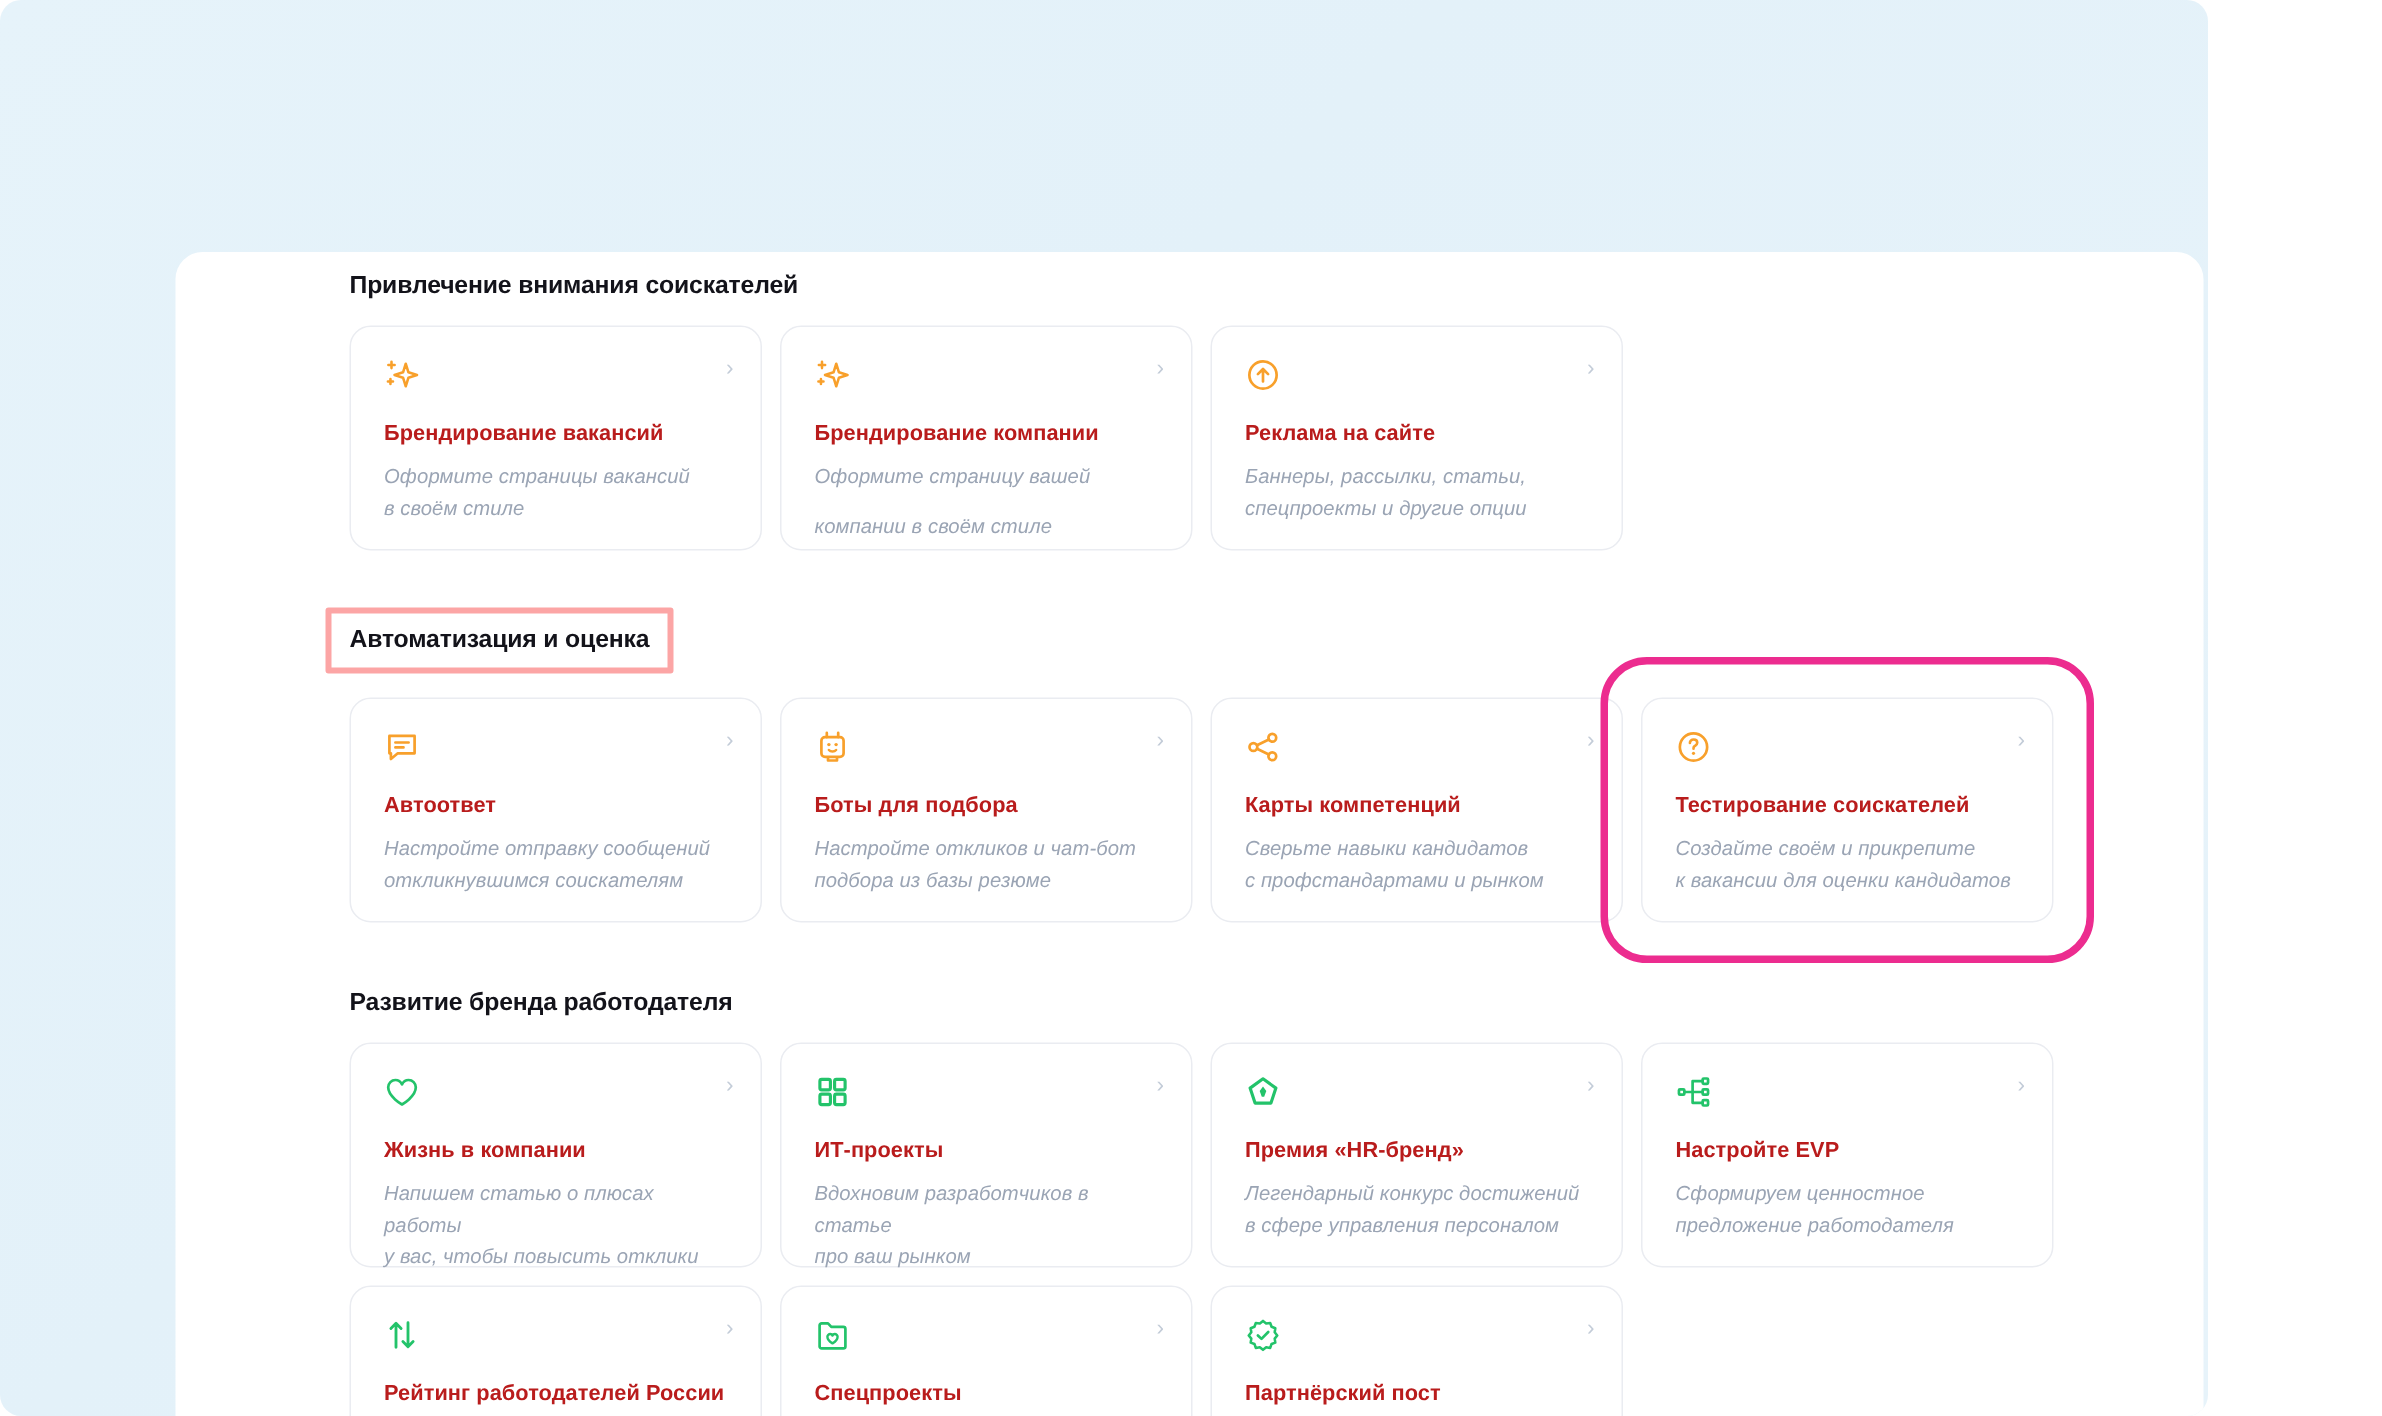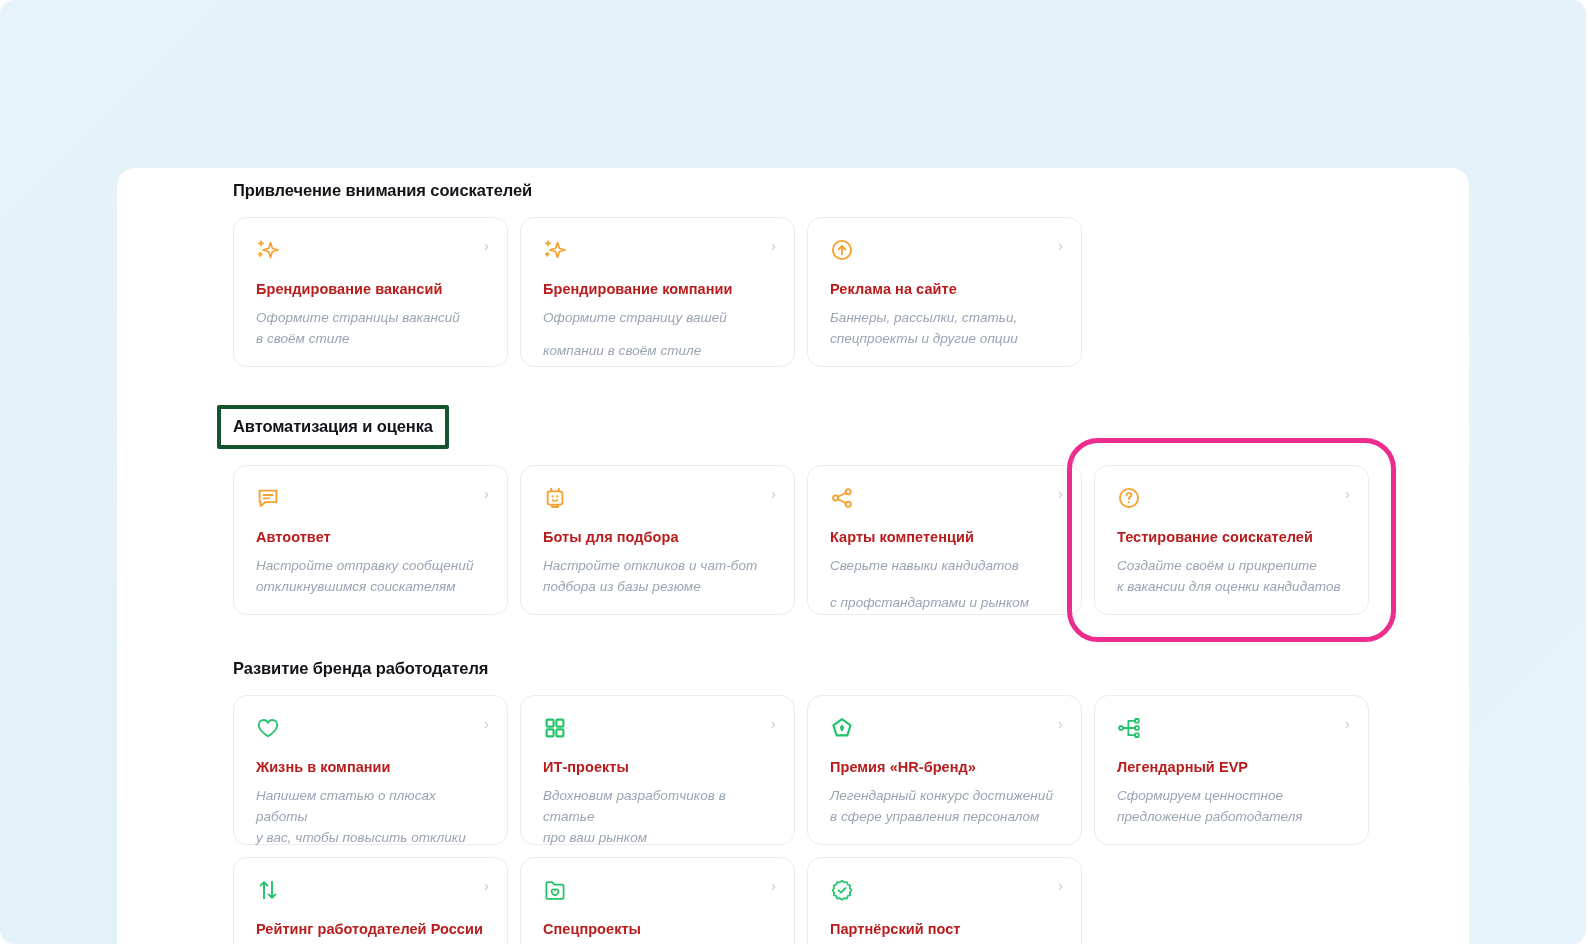--- a/index.html
+++ b/index.html
@@ -7,21 +7,21 @@
   body {
     width: 1588px;
     height: 944px;
     overflow: hidden;
     font-family: "Liberation Sans", "DejaVu Sans", sans-serif;
     background: #ffffff;
   }
 
   .page {
     position: relative;
-    width: 1586px;
+    width: 1472px;
     height: 944px;
     background: linear-gradient(135deg, #e6f3fa 0%, #e3f1f9 40%, #e7f3fa 100%);
     border-radius: 14px;
     overflow: hidden;
   }
 
   .panel {
     position: absolute;
     left: 117px;
     top: 168px;
@@ -44,21 +44,21 @@
     font-size: 16.5px;
     font-weight: bold;
     color: #13131a;
     letter-spacing: -0.1px;
     line-height: 22px;
   }
 
   .section-title-wrap { display: inline-block; position: relative; }
 
   .section-title-wrap.highlight {
-    border: 4px solid #14532d;
+    border: 4px solid #fca5a5;
     padding: 6px 12px 8px 12px;
     margin-left: -16px;
     border-radius: 2px;
   }
 
   .section-title-wrap.plain { padding: 0; }
 
   
   #sec1 { margin-top: 0; padding-top: 11px; }
   #sec2 { margin-top: 0; }
@@ -240,21 +240,21 @@
               <span class="icon">
                 <svg width="24" height="24" viewBox="0 0 24 24" fill="none">
                   <circle cx="18.2" cy="5.8" r="2.6" stroke="#f8a02b" stroke-width="1.8"></circle>
                   <circle cx="18.2" cy="18.2" r="2.6" stroke="#f8a02b" stroke-width="1.8"></circle>
                   <circle cx="5.6" cy="12" r="2.6" stroke="#f8a02b" stroke-width="1.8"></circle>
                   <path d="M8 10.8 L15.9 7 M8 13.2 L15.9 17" stroke="#f8a02b" stroke-width="1.8" stroke-linecap="round"></path>
                 </svg>
               </span>
               <div class="card-title">Карты компетенций</div>
               <div class="card-desc">Сверьте навыки кандидатов</div>
-              <div class="card-desc" style="margin-top:16px">с профстандартами и рынком</div>
+              <div class="card-desc" style="margin-top:0">с профстандартами и рынком</div>
             </div>
           </div>
 
           <div class="card-wrap highlight">
             <div class="card">
               <span class="chev">›</span>
               <span class="icon">
                 <svg width="24" height="24" viewBox="0 0 24 24" fill="none">
                   <circle cx="12" cy="12" r="9.1" stroke="#f8a02b" stroke-width="1.8"></circle>
                   <path d="M9.6 9.3 C9.6 7.9 10.7 7 12.1 7 C13.5 7 14.5 7.9 14.5 9.1 C14.5 10.6 13.2 11 12.4 11.7 C12.1 12 12 12.5 12 13.2" stroke="#f8a02b" stroke-width="1.75" stroke-linecap="round"></path>
@@ -330,21 +330,21 @@
               <span class="chev">›</span>
               <span class="icon">
                 <svg width="24" height="24" viewBox="0 0 24 24" fill="none">
                   <rect x="2.3" y="10.2" width="3.6" height="3.6" rx="0.7" stroke="#23c36a" stroke-width="1.8"></rect>
                   <rect x="18.1" y="3" width="3.6" height="3.6" rx="0.7" stroke="#23c36a" stroke-width="1.8"></rect>
                   <rect x="18.1" y="10.2" width="3.6" height="3.6" rx="0.7" stroke="#23c36a" stroke-width="1.8"></rect>
                   <rect x="18.1" y="17.4" width="3.6" height="3.6" rx="0.7" stroke="#23c36a" stroke-width="1.8"></rect>
                   <path d="M5.9 12 H11.4 M11.4 4.8 V19.2 M11.4 4.8 H18.1 M11.4 12 H18.1 M11.4 19.2 H18.1" stroke="#23c36a" stroke-width="1.8" stroke-linecap="round" stroke-linejoin="round"></path>
                 </svg>
               </span>
-              <div class="card-title">Легендарный EVP</div>
+              <div class="card-title">Настройте EVP</div>
               <div class="card-desc">Сформируем ценностное</div>
               <div class="card-desc" style="margin-top:0">предложение работодателя</div>
             </div>
           </div>
 
           <div class="card-wrap">
             <div class="card">
               <span class="chev">›</span>
               <span class="icon">
                 <svg width="24" height="24" viewBox="0 0 24 24" fill="none">

